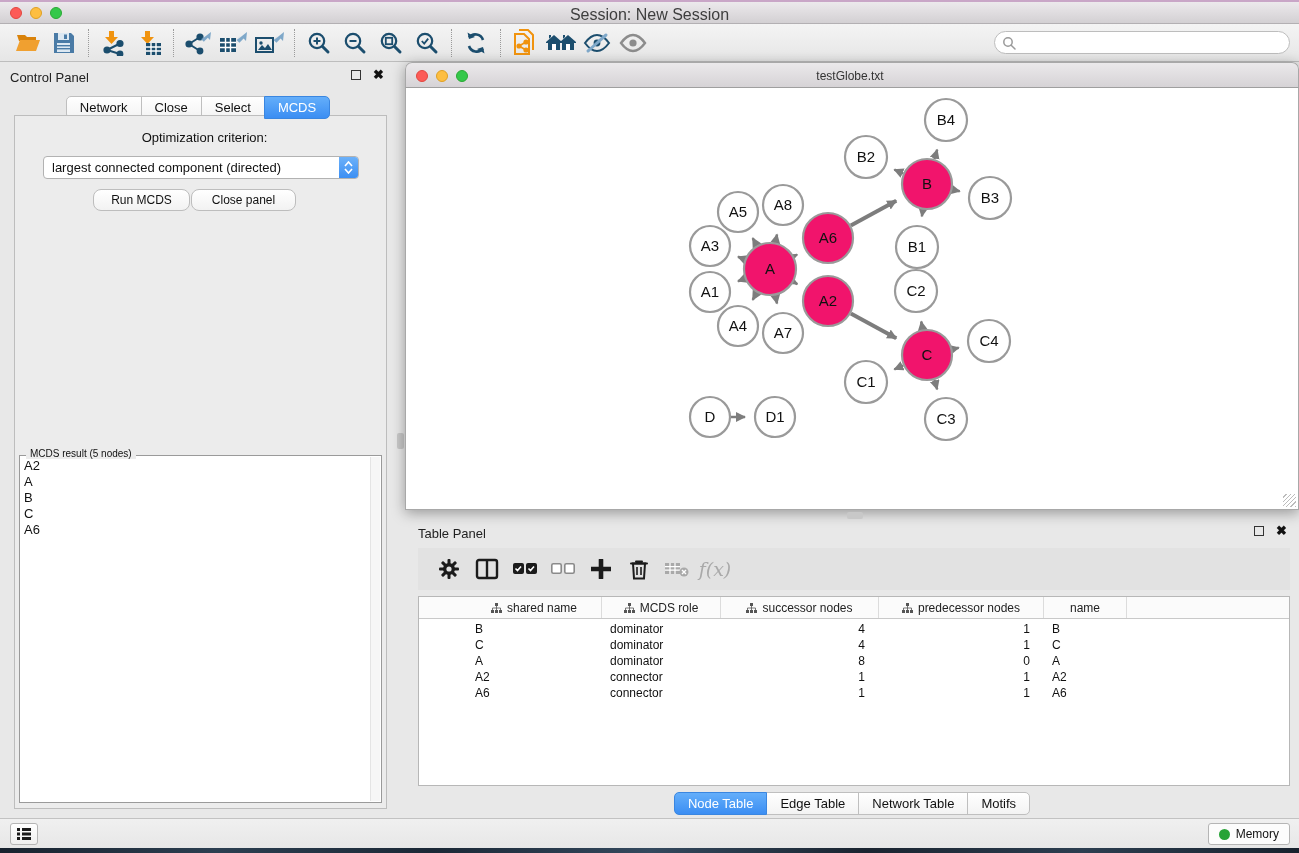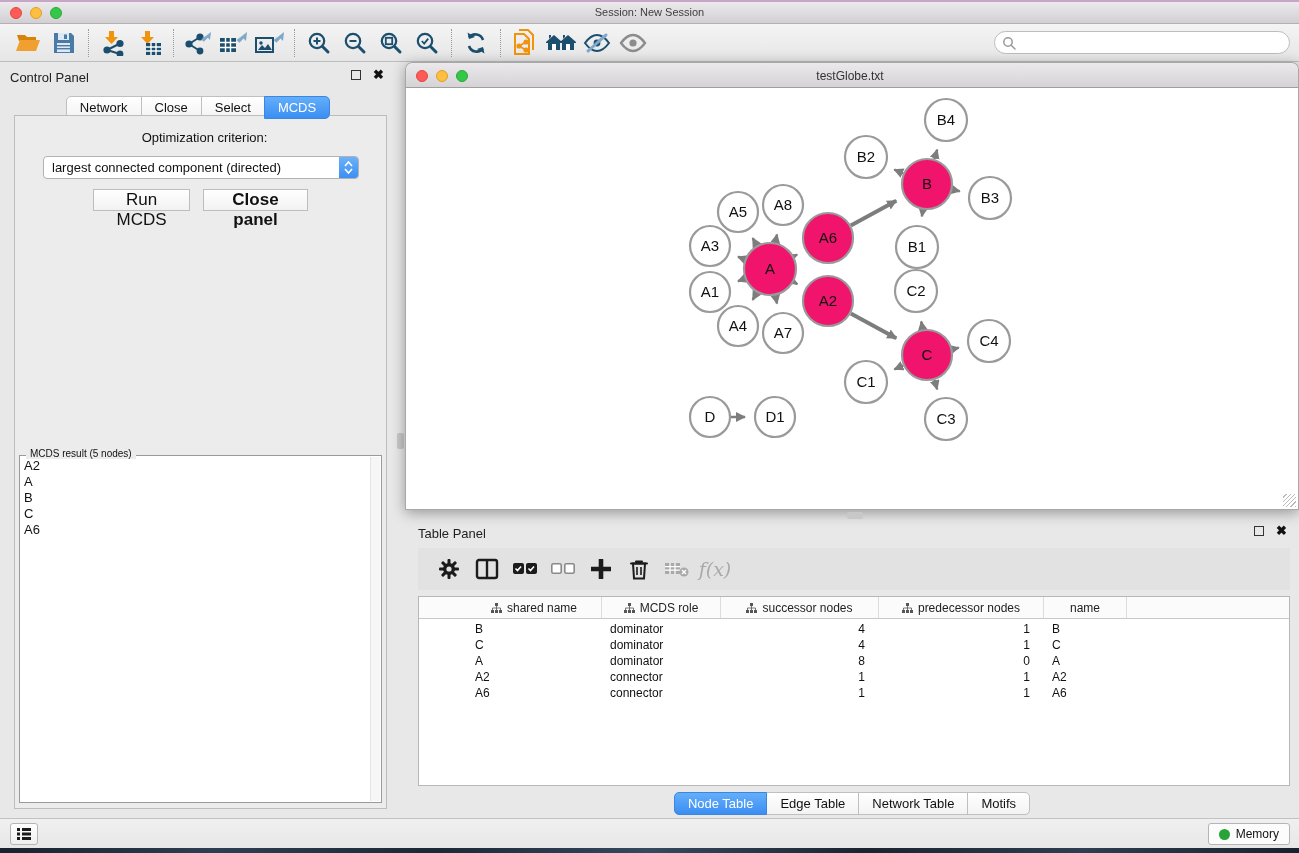--- a/index.html
+++ b/index.html
@@ -4,21 +4,21 @@
 <style>
   * { margin:0; padding:0; box-sizing:border-box; }
   html,body { width:1299px; height:853px; overflow:hidden; }
   body { font-family:"Liberation Sans", sans-serif; background:#e8e8e8; position:relative; }
 
   
   .titlebar { position:absolute; left:0; top:0; width:1299px; height:24px;
     background:linear-gradient(#ece9ec,#d3d0d3); border-bottom:1px solid #b3b0b3;
     border-top:2px solid #c9a6c7; }
   .titlebar .title { position:absolute; left:0; right:0; top:4px; text-align:center;
-    font-size:11px; color:#3e3e3e; }
+    font-size:16px; color:#3e3e3e; }
   .lights { position:absolute; left:10px; top:5px; display:flex; gap:8px; }
   .light { width:12px; height:12px; border-radius:50%; }
   .light.red { background:#fc5b57; border:1px solid #e2463f; }
   .light.yellow { background:#fdbe41; border:1px solid #dfa023; }
   .light.green { background:#34c84a; border:1px solid #2aa934; }
 
   
   .toolbar { position:absolute; left:0; top:24px; width:1299px; height:38px;
     background:linear-gradient(#f4f4f4,#e6e6e6); border-bottom:1px solid #bdbdbd;
     display:flex; align-items:center; padding-left:10px; }
@@ -52,21 +52,21 @@
     background:#ececec; border:1px solid #bdbdbd; }
   .opt-label { position:absolute; left:8px; right:0; top:14px; text-align:center; font-size:13px; color:#111; }
   .combo { position:absolute; left:28px; top:40px; width:316px; height:23px; background:#fff;
     border:1px solid #b2b2b2; border-radius:4px; display:flex; align-items:center; cursor:pointer; }
   .combo .val { flex:1; font-size:13px; padding-left:8px; color:#111; white-space:nowrap; overflow:hidden; }
   .combo .step { width:19px; height:21px; border-radius:0 3px 3px 0;
     background:linear-gradient(#6cb1f9,#3c8ff3); display:flex; flex-direction:column;
     align-items:center; justify-content:center; gap:1px; }
   .combo .step svg { display:block; }
   .pbtn { position:absolute; height:22px; background:linear-gradient(#ffffff,#f2f2f2);
-    border:1px solid #bdbdbd; border-radius:0; font-size:17px; color:#111; cursor:pointer; padding:0 14px; }
+    border:1px solid #bdbdbd; border-radius:8px; font-size:12px; color:#111; cursor:pointer; padding:0 14px; }
 
   .mcds-fieldset { position:absolute; left:4px; right:4px; top:339px; bottom:5px;
     border:1px solid #9a9a9a; background:#fff; }
   .mcds-legend { position:absolute; top:-8px; left:6px; background:#ececec; padding:0 4px;
     font-size:10px; color:#111; }
   .mcds-list { position:absolute; inset:2px 12px 2px 4px; overflow:hidden; font-size:13px; color:#111; }
   .mcds-list div { line-height:16px; }
   .mcds-scroll { position:absolute; top:1px; bottom:1px; right:1px; width:10px;
     background:#f6f6f6; border-left:1px solid #e4e4e4; }
 
@@ -312,21 +312,21 @@
         <span class="step">
           <svg width="9" height="6" viewBox="0 0 9 6">
               <path d="M1 5l3.5-4L8 5" fill="none" stroke="#fff" stroke-width="1.6"></path>
             </svg>
           <svg width="9" height="6" viewBox="0 0 9 6">
               <path d="M1 1l3.5 4L8 1" fill="none" stroke="#fff" stroke-width="1.6"></path>
             </svg>
         </span>
       </div>
       <button class="pbtn" style="left:78px; top:73px; width:97px;">Run MCDS</button>
-      <button class="pbtn" style="left:188px; top:73px; width:105px;font-weight:bold;">Close panel</button>
+      <button class="pbtn" style="left:176px; top:73px; width:105px;">Close panel</button>
 
       <div class="mcds-fieldset">
         <span class="mcds-legend">MCDS result (5 nodes)</span>
         <div class="mcds-list" id="mcds-list">
             <div>A2</div>
             <div>A</div>
             <div>B</div>
             <div>C</div>
             <div>A6</div>
           </div>

